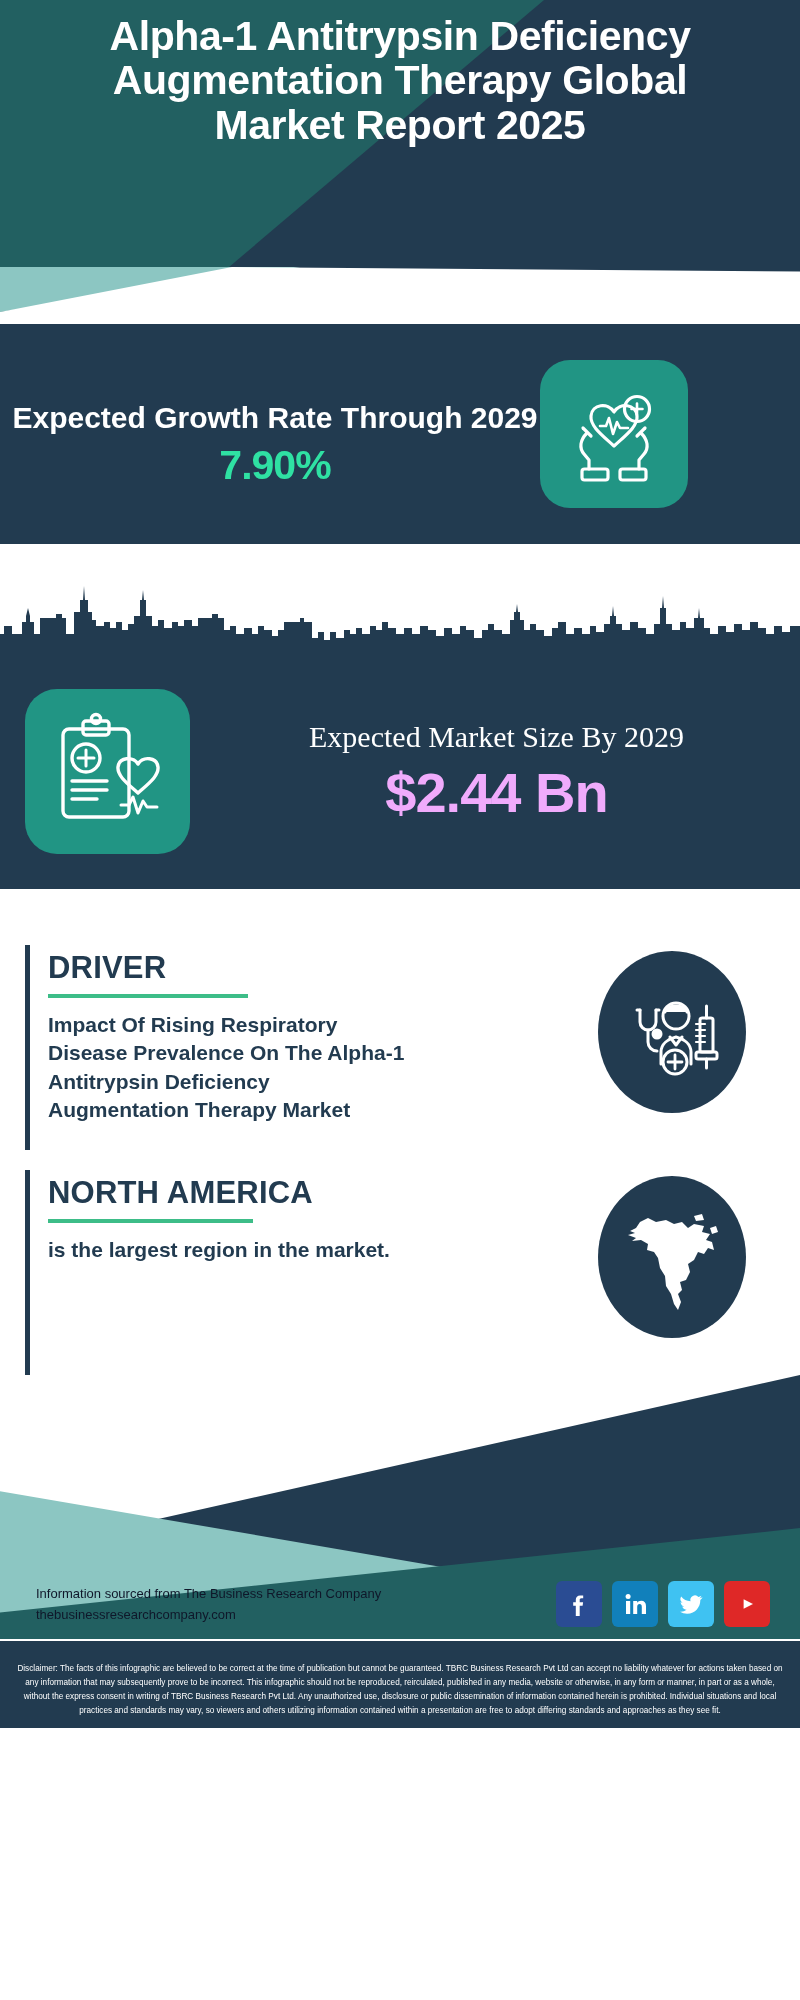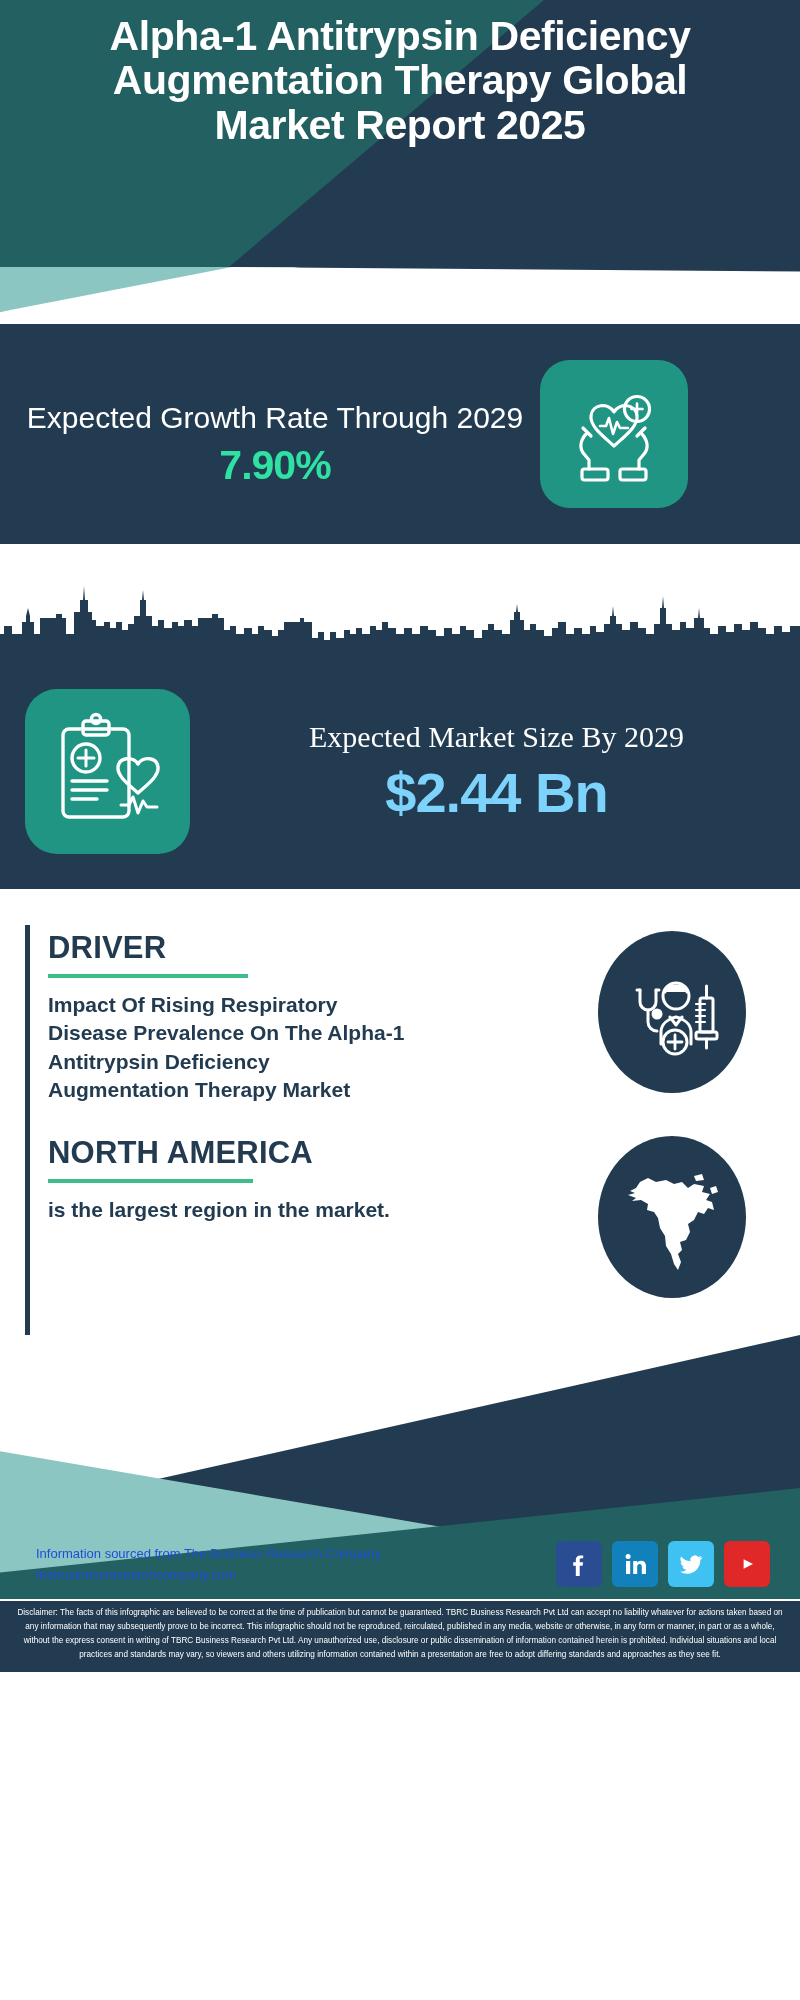--- a/index.html
+++ b/index.html
@@ -80,21 +80,21 @@
   }
   .growth-text {
     width: 540px;
     padding-left: 10px;
     text-align: center;
     color: #ffffff;
   }
   .growth-label {
     font-size: 30px;
     line-height: 1.26;
-    font-weight: normal;
+    font-weight: bold;
     margin-top: 20px;
   }
   .growth-value {
     margin-top: 6px;
     font-size: 41px;
     font-weight: bold;
     color: #2fe1a3;
     letter-spacing: -1px;
   }
   .icon-box {
@@ -163,37 +163,38 @@
   }
   .market-label {
     font-size: 30px;
     line-height: 1.25;
     font-family: Liberation Serif, serif;
   }
   .market-value {
     margin-top: 4px;
     font-size: 56px;
     font-weight: bold;
-    color: #7dd3fc;
+    color: #f0abfc;
     letter-spacing: -1px;
   }
 
   
   .facts {
     position: relative;
     width: 800px;
     background: #ffffff;
     padding-top: 36px;
   }
   .fact {
     position: relative;
     display: flex;
     align-items: flex-start;
     padding: 0 24px 0 0;
     min-height: 205px;
+    margin-top: 20px;
   }
   .fact-bar {
     width: 5px;
     margin-left: 25px;
     background: #223b50;
     align-self: stretch;
     flex: 0 0 auto;
   }
   .fact-body {
     flex: 1;
@@ -265,21 +266,21 @@
     left: 0;
     bottom: 12px;
     width: 800px;
     display: flex;
     align-items: center;
     padding: 0 30px 0 36px;
     z-index: 4;
   }
   .footer-src {
     flex: 1;
-    color: #1d4ed8;
+    color: #0f172a;
     font-size: 13px;
     line-height: 1.65;
   }
   .social-row { display: flex; gap: 10px; }
   .social {
     width: 46px;
     height: 46px;
     border-radius: 6px;
     display: flex;
     align-items: center;
@@ -291,21 +292,21 @@
   .s-yt { background: #df2827; }
 
   
   .disclaimer {
     width: 800px;
     background: #223b50;
     color: #ffffff;
     font-size: 8.2px;
     line-height: 1.72;
     text-align: center;
-    padding: 5px 14px 10px 14px;
+    padding: 21px 14px 10px 14px;
     border-top: 2px solid #ffffff;
   }
 </style>
 </head>
 <body>
 
 <div class="page">
 
   <div class="header">
     <div class="header-teal"></div>

